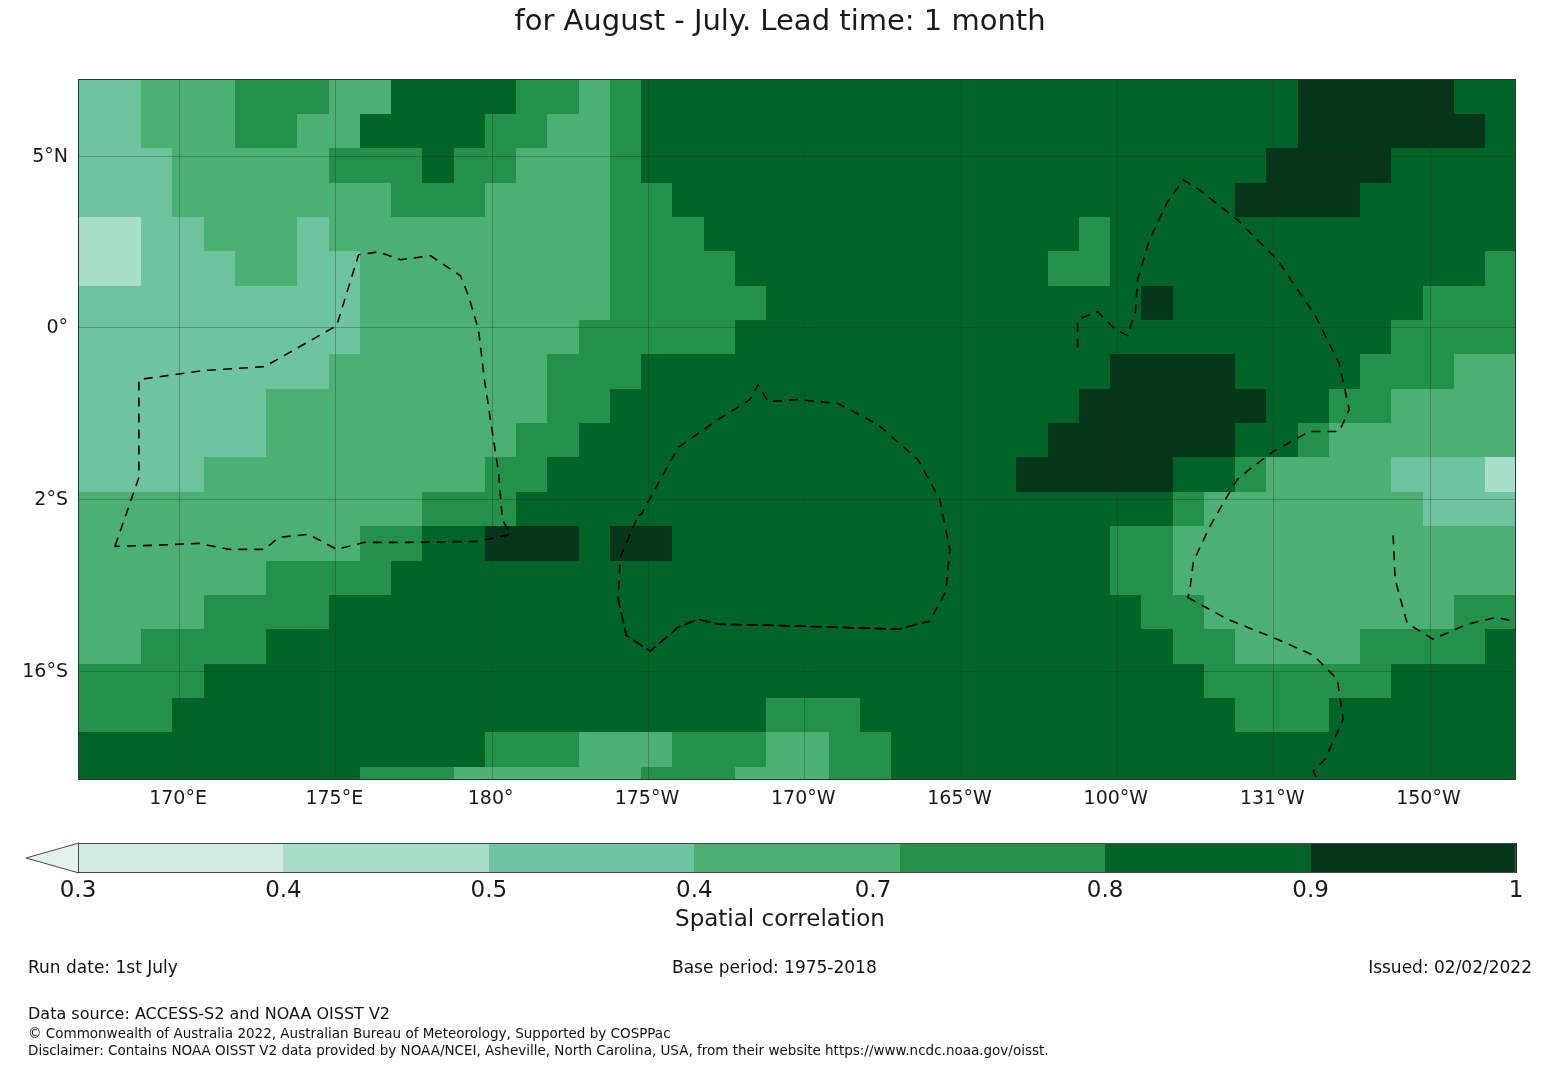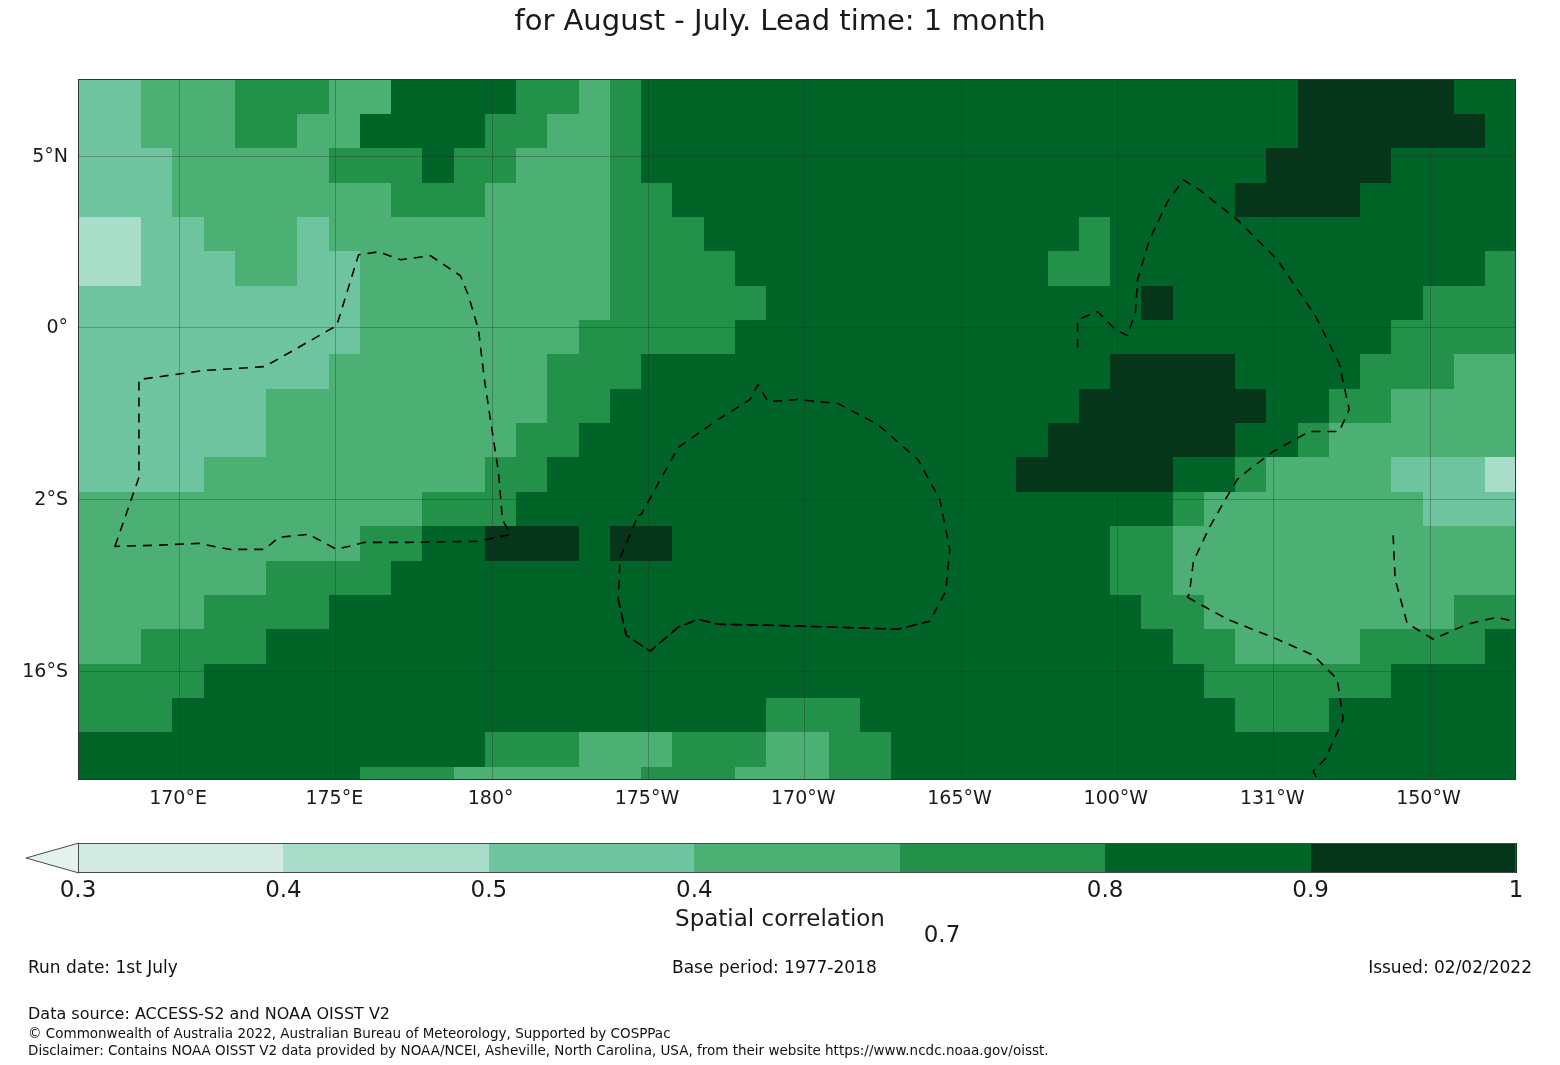--- a/index.html
+++ b/index.html
@@ -1113,25 +1113,25 @@
       <span style="left:1027.1px;width:206.0px;background:#006428"></span>
       <span style="left:1232.6px;width:206.0px;background:#05361a"></span>
     </div>
   <div id="cbframe"></div>
 </div>
 <div id="cbticks">
     <div class="cbtick" style="left: 78px;">0.3</div>
     <div class="cbtick" style="left: 283.429px;">0.4</div>
     <div class="cbtick" style="left: 488.857px;">0.5</div>
     <div class="cbtick" style="left: 694.286px;">0.4</div>
-    <div class="cbtick" style="left: 942px; margin-top: 45px;">0.7</div>
+    <div class="cbtick" style="left: 873px;">0.7</div>
     <div class="cbtick" style="left: 1105.14px;">0.8</div>
     <div class="cbtick" style="left: 1310.57px;">0.9</div>
     <div class="cbtick" style="left: 1516px;">1</div>
   </div>
 <div id="cblabel">Spatial correlation</div>
 
 <div class="f1" id="rundate">Run date: 1st July</div>
-<div class="f1" id="baseperiod">Base period: 1977-2018</div>
+<div class="f1" id="baseperiod">Base period: 1975-2018</div>
 <div class="f1" id="issued">Issued: 02/02/2022</div>
 <div class="f1" id="datasource">Data source: ACCESS-S2 and NOAA OISST V2</div>
 <div class="f1" id="copyright">© Commonwealth of Australia 2022, Australian Bureau of Meteorology, Supported by COSPPac</div>
 <div class="f1" id="disclaimer">Disclaimer: Contains NOAA OISST V2 data provided by NOAA/NCEI, Asheville, North Carolina, USA, from their website https://www.ncdc.noaa.gov/oisst.</div>
 
 </body></html>

